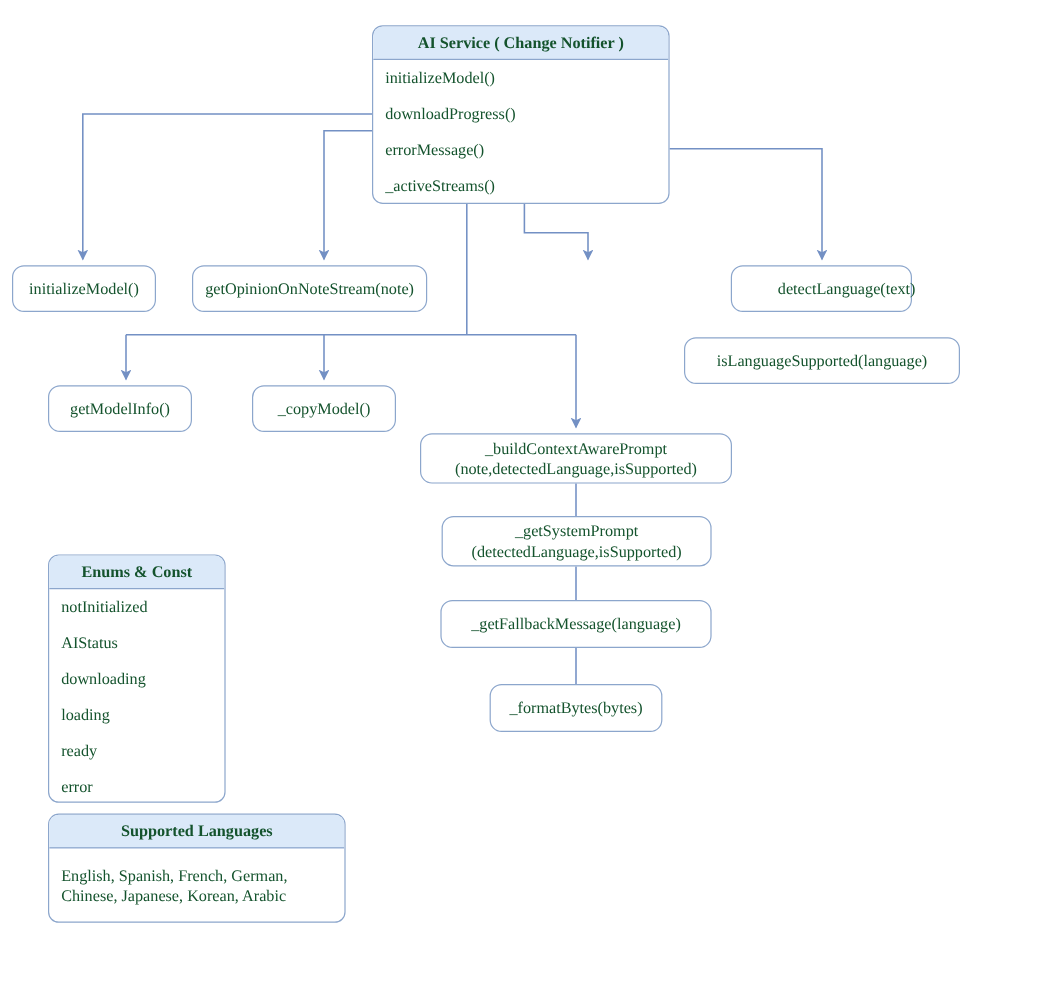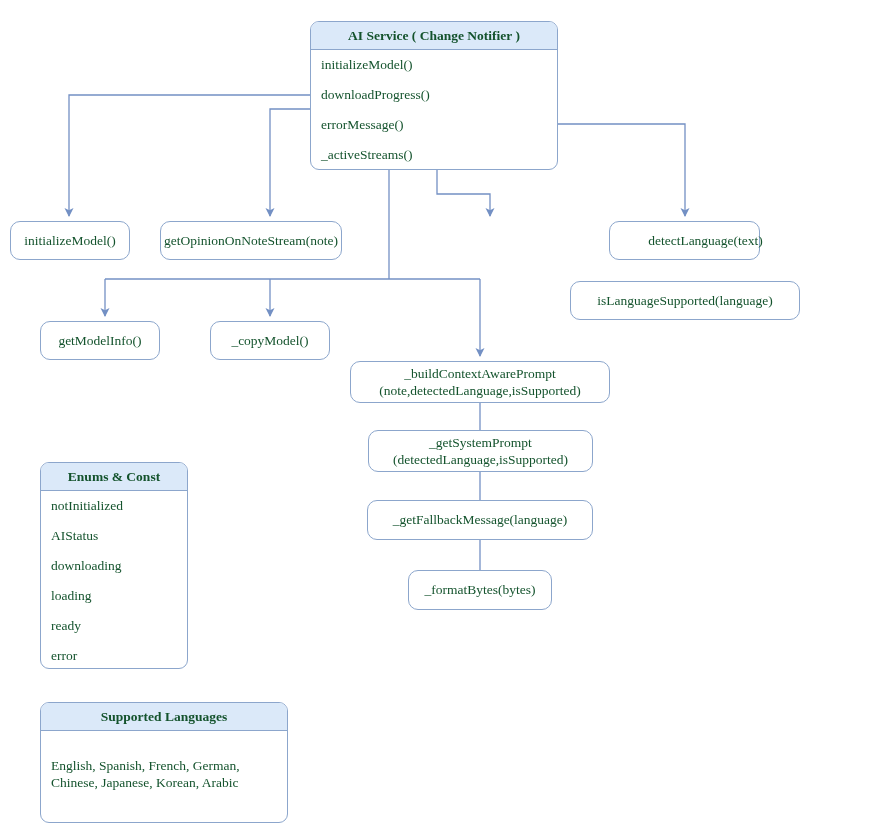--- a/index.html
+++ b/index.html
@@ -47,21 +47,20 @@
     height:30px;line-height:30px;
     padding-left:10px;
     font-size:13.5px;
     text-align:left;
   }
   .panel-body{
     padding:14px 10px 0 10px;
     font-size:13.5px;
     line-height:17px;
     text-align:left;
-    margin-top:12px;
   }
 </style>
 </head>
 <body>
 
 <div class="canvas">
 
   <svg class="connectors" width="873" height="826" viewBox="0 0 873 826">
     <defs>
       <marker id="arrowhead" markerWidth="10" markerHeight="10" refX="8" refY="4.5" orient="auto" markerUnits="userSpaceOnUse">
@@ -89,21 +88,21 @@
     <div class="panel-row">initializeModel()</div>
     <div class="panel-row">downloadProgress()</div>
     <div class="panel-row">errorMessage()</div>
     <div class="panel-row">_activeStreams()</div>
   </div>
 
   <div class="node" style="left:10px;top:221px;width:120px;height:39px;">
     <span>initializeModel()</span>
   </div>
 
-  <div class="node" style="left:160px;top:221px;width:182px;height:39px;">
+  <div class="node" style="left:160px;top:221px;width:196px;height:39px;">
     <span>getOpinionOnNoteStream(note)</span>
   </div>
 
 
   <div class="node" style="left:609px;top:221px;width:151px;height:39px;padding-left:42px;">
     <span>detectLanguage(text)</span>
   </div>
 
   <div class="node" style="left:570px;top:281px;width:230px;height:39px;">
     <span>isLanguageSupported(language)</span>
@@ -138,18 +137,18 @@
   <div class="panel" style="left:40px;top:462px;width:148px;height:207px;">
     <div class="panel-header">Enums &amp; Const</div>
     <div class="panel-row">notInitialized</div>
     <div class="panel-row">AIStatus</div>
     <div class="panel-row">downloading</div>
     <div class="panel-row">loading</div>
     <div class="panel-row">ready</div>
     <div class="panel-row">error</div>
   </div>
 
-  <div class="panel" style="left:40px;top:702px;width:248px;height:121px;">
+  <div class="panel" style="left:40px;top:678px;width:248px;height:91px;">
     <div class="panel-header">Supported Languages</div>
     <div class="panel-body">English, Spanish, French, German, Chinese, Japanese, Korean, Arabic</div>
   </div>
 
 </div>
 
 </body></html>

